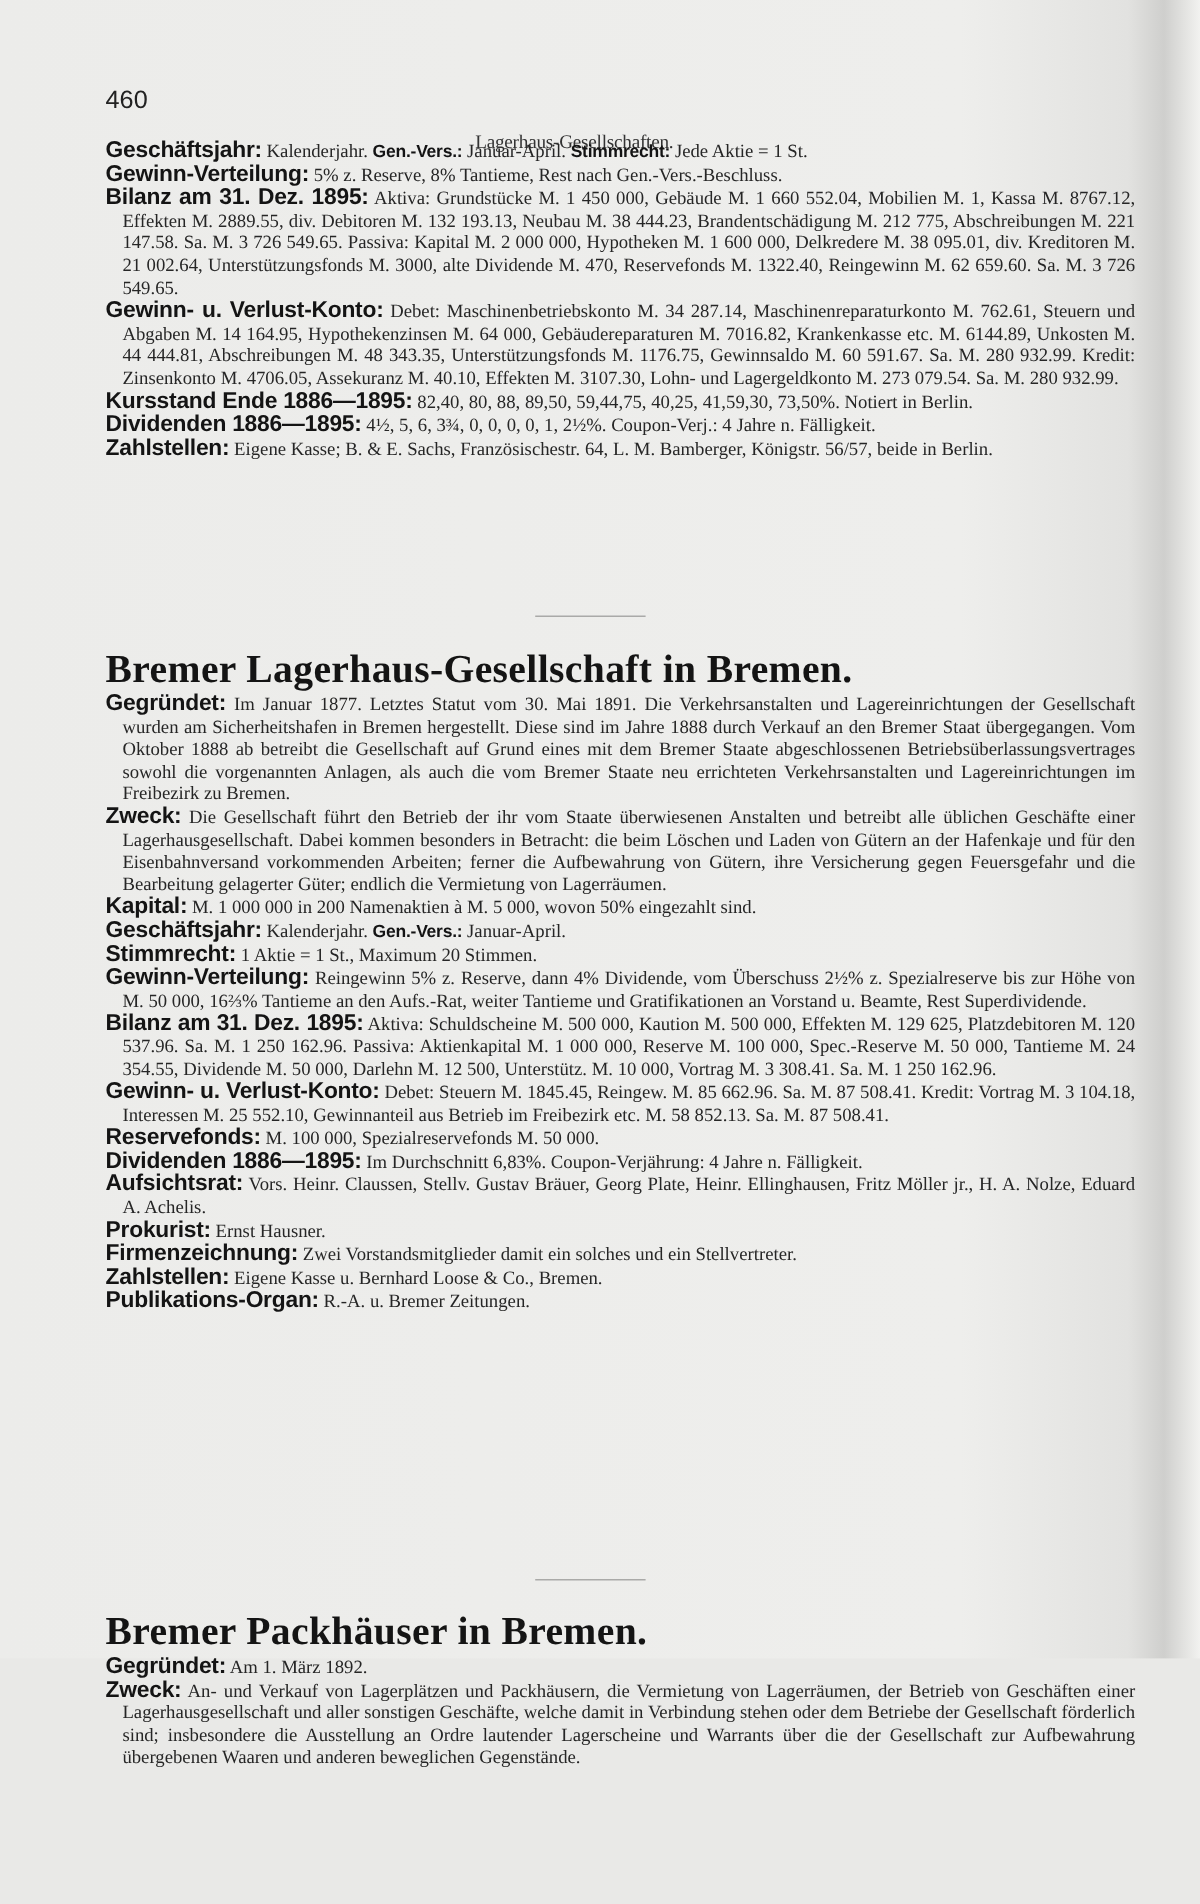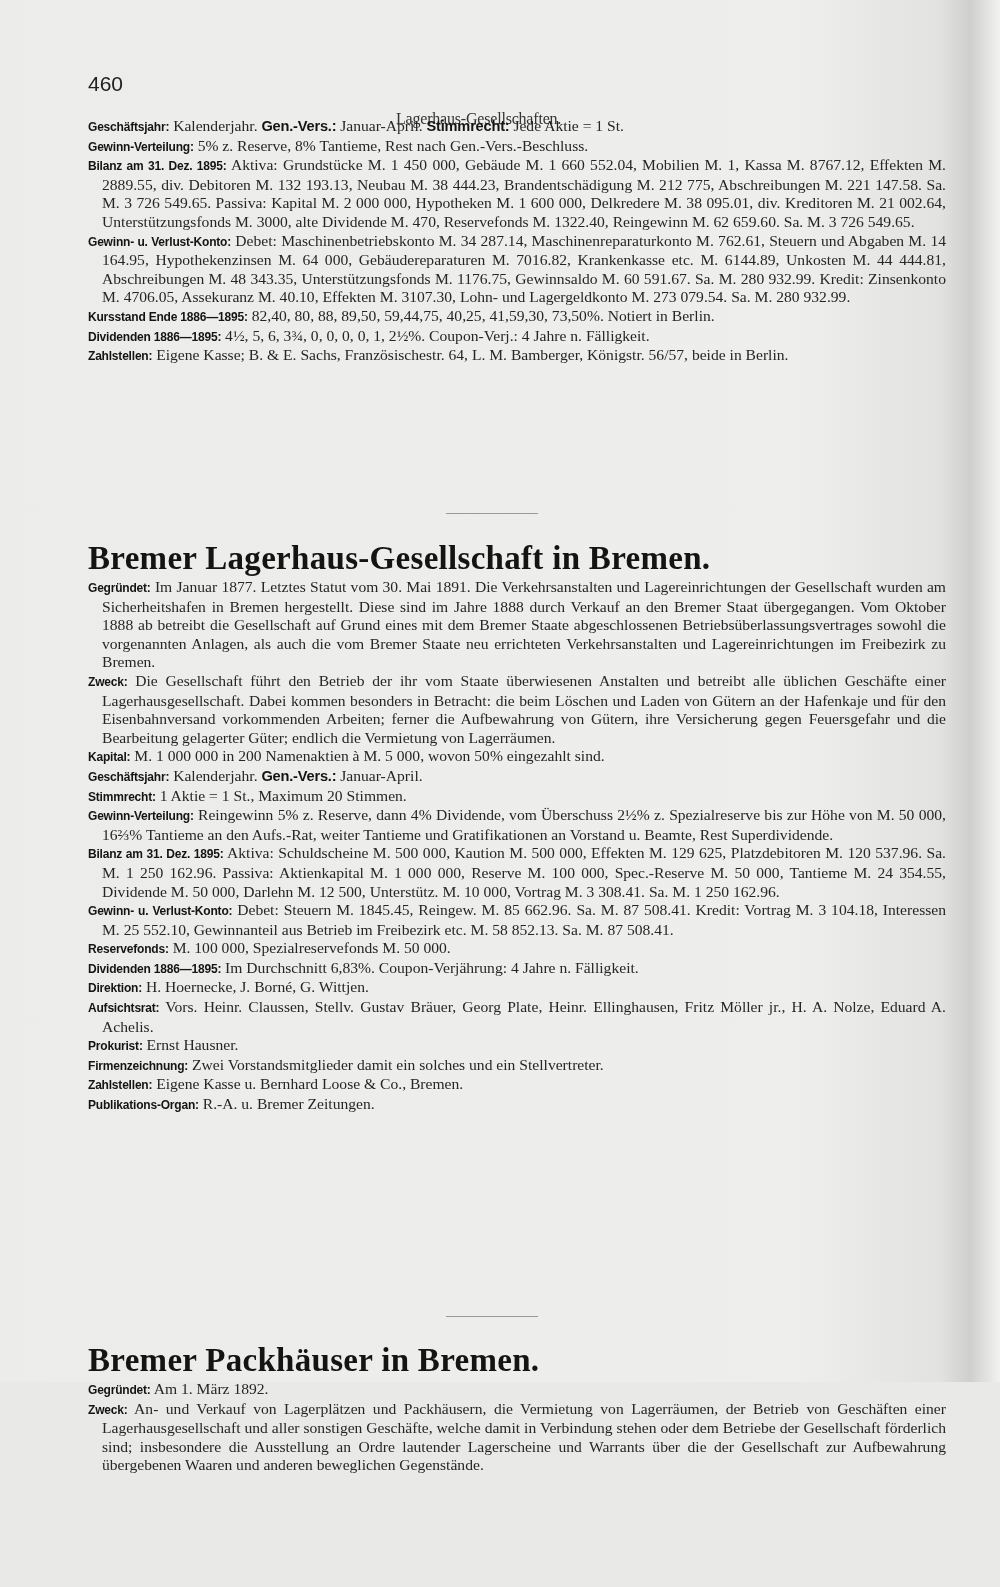--- a/index.html
+++ b/index.html
@@ -31,21 +31,21 @@
     position: absolute; left: 88px; width: 858px;
     font-family: "Liberation Serif", serif;
     font-size: 15.6px; line-height: 18.6px; color: #262626;
   }
   .entry {
     margin: 0; padding-left: 14px; text-indent: -14px;
     text-align: justify;
   }
   .label {
     font-family: "Liberation Sans", sans-serif;
-    font-weight: bold; font-size: 12px; color: #141414;
+    font-weight: bold; font-size: 19px; color: #141414;
     letter-spacing: -0.2px;
   }
   .inline-label {
     font-family: "Liberation Sans", sans-serif;
     font-weight: bold; font-size: 14.6px; color: #141414; letter-spacing: -0.2px;
   }
   .section-title {
     text-align: left; font-family: "Liberation Serif", serif;
     font-size: 33px; line-height: 40px; color: #141414;
     letter-spacing: 0.3px; margin: 0;
@@ -123,23 +123,20 @@
     <p class="entry">
       <span class="label">Gewinn- u. Verlust-Konto:</span><span> Debet: Steuern M. 1845.45, Reingew. M. 85 662.96. Sa. M. 87 508.41. Kredit: Vortrag M. 3 104.18, Interessen M. 25 552.10, Gewinnanteil aus Betrieb im Freibezirk etc. M. 58 852.13. Sa. M. 87 508.41.</span>
     </p>
     <p class="entry">
       <span class="label">Reservefonds:</span><span> M. 100 000, Spezialreservefonds M. 50 000.</span>
     </p>
     <p class="entry">
       <span class="label">Dividenden 1886—1895:</span><span> Im Durchschnitt 6,83%. Coupon-Verjährung: 4 Jahre n. Fälligkeit.</span>
     </p>
     <p class="entry">
-      <span class="label">Direktion:</span><span> H. Hoernecke, J. Borné, G. Wittjen.</span>
-    </p>
-    <p class="entry">
       <span class="label">Aufsichtsrat:</span><span> Vors. Heinr. Claussen, Stellv. Gustav Bräuer, Georg Plate, Heinr. Ellinghausen, Fritz Möller jr., H. A. Nolze, Eduard A. Achelis.</span>
     </p>
     <p class="entry">
       <span class="label">Prokurist:</span><span> Ernst Hausner.</span>
     </p>
     <p class="entry">
       <span class="label">Firmenzeichnung:</span><span> Zwei Vorstandsmitglieder damit ein solches und ein Stellvertreter.</span>
     </p>
     <p class="entry">
       <span class="label">Zahlstellen:</span><span> Eigene Kasse u. Bernhard Loose &amp; Co., Bremen.</span>

